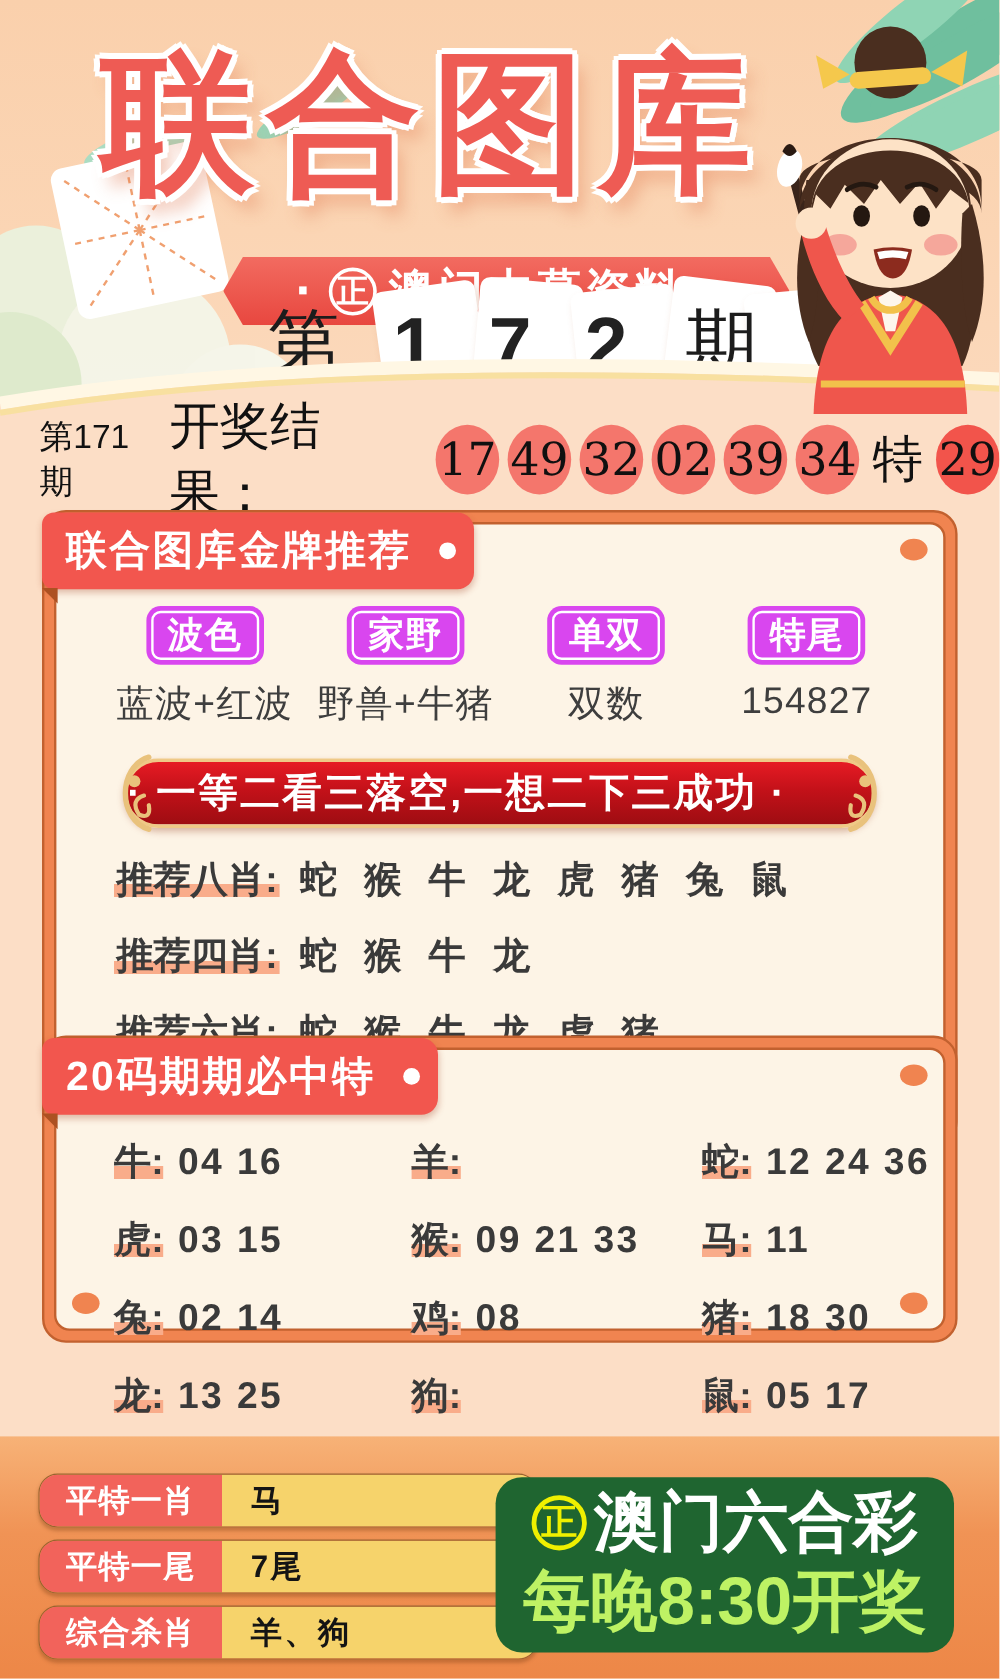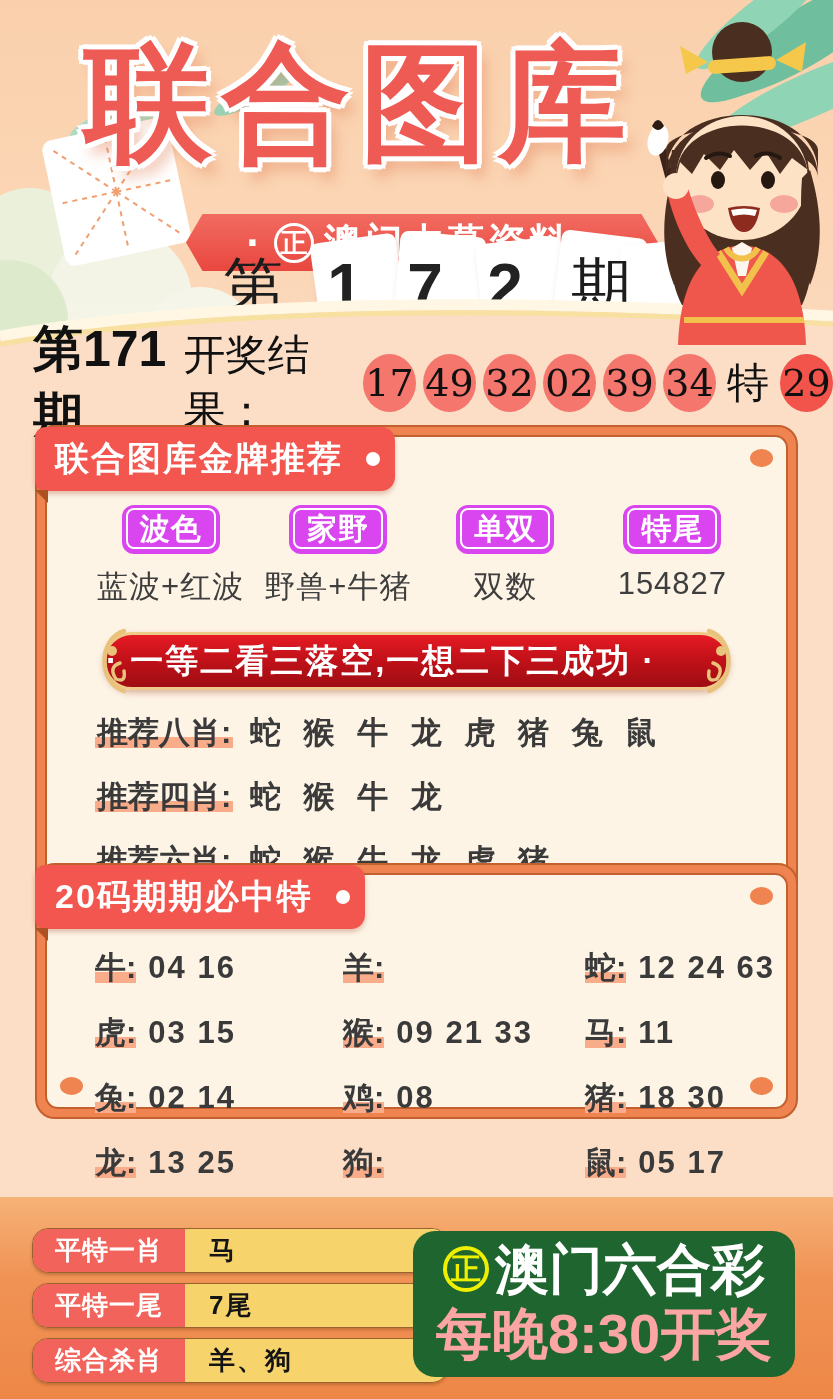--- a/index.html
+++ b/index.html
@@ -32,21 +32,21 @@
   .issue-text { position:absolute; top:18px; left:0; width:480px; display:flex;
     align-items:center; justify-content:flex-start; gap:0; }
   .issue-cn { font-family:"DejaVu Serif","Liberation Serif",serif; font-size:60px; color:#1c1c1c; }
   .issue-digit { width:80px; text-align:center; font-size:64px; font-weight:900; color:#222; }
   .curve-svg { position:absolute; left:0; bottom:0; width:833px; height:70px; }
   .girl-svg { position:absolute; right:-6px; top:0; width:205px; height:345px; }
 
   
   .results { position:absolute; top:352px; left:0; width:833px; height:62px;
     display:flex; align-items:center; padding-left:33px; gap:7px; }
-  .res-label-bold { font-size:50px; font-weight:700; color:#111; }
+  .res-label-bold { font-size:28px; font-weight:400; color:#111; }
   .res-label-reg { font-family:"DejaVu Serif","Liberation Serif",serif; font-size:42px; color:#111; margin-right:8px; }
   .ball { width:53px; height:58px; border-radius:50%; background:#F4766C;
     display:flex; align-items:center; justify-content:center;
     font-family:"DejaVu Serif","Liberation Serif",serif; font-size:38px; color:#101010; flex:0 0 auto; }
   .special-label { font-family:"DejaVu Serif","Liberation Serif",serif; font-size:42px; color:#111; margin:0 4px; }
   .ball.special { background:#F2544B; }
 
   
   .panel { position:absolute; left:35px; width:763px; background:#F08450;
     border:2px solid #C2612F; border-radius:20px; padding:8px; }
@@ -98,21 +98,21 @@
     display:flex; align-items:center; justify-content:center; letter-spacing:1px; }
   .frow-value { flex:1; background:#F6D36B; color:#141414; font-weight:900; font-size:26px;
     display:flex; align-items:center; padding-left:24px; letter-spacing:2px; }
   .frow.r1 { top:31px; } .frow.r2 { top:86px; } .frow.r3 { top:141px; }
   .promo { position:absolute; left:413px; top:34px; width:382px; height:146px;
     background:#1F6530; border-radius:22px; text-align:center; padding-top:6px; }
   .promo-line1 { display:flex; align-items:center; justify-content:center; gap:6px;
     color:#fff; font-weight:900; font-size:54px; line-height:64px; }
   .promo .seal { width:46px; height:46px; border:4px solid #EFF000; color:#EFF000;
     font-size:30px; font-weight:900; }
-  .promo-line2 { color:#fca5a5; font-weight:900; font-size:56px; line-height:66px;
+  .promo-line2 { color:#bef264; font-weight:900; font-size:56px; line-height:66px;
     letter-spacing:0; }
 </style>
 </head>
 <body>
 
 <div class="poster">
 
   <div class="header">
     <svg class="deco" style="left:0;top:0;" width="833" height="350" viewBox="0 0 833 350">
 
@@ -305,21 +305,21 @@
         <span>20码期期必中特</span>
         <span class="tag-dot"></span>
       </div>
       <span class="rivet tr"></span>
       <span class="rivet bl"></span>
       <span class="rivet br"></span>
 
       <div class="codes-grid">
         <div class="cell"><span class="cell-label">牛:</span><span class="cell-value">04 16</span></div>
         <div class="cell"><span class="cell-label">羊:</span><span class="cell-value"></span></div>
-        <div class="cell"><span class="cell-label">蛇:</span><span class="cell-value">12 24 63</span></div>
+        <div class="cell"><span class="cell-label">蛇:</span><span class="cell-value">12 24 36</span></div>
         <div class="cell"><span class="cell-label">虎:</span><span class="cell-value">03 15</span></div>
         <div class="cell"><span class="cell-label">猴:</span><span class="cell-value">09 21 33</span></div>
         <div class="cell"><span class="cell-label">马:</span><span class="cell-value">11</span></div>
         <div class="cell"><span class="cell-label">兔:</span><span class="cell-value">02 14</span></div>
         <div class="cell"><span class="cell-label">鸡:</span><span class="cell-value">08</span></div>
         <div class="cell"><span class="cell-label">猪:</span><span class="cell-value">18 30</span></div>
         <div class="cell"><span class="cell-label">龙:</span><span class="cell-value">13 25</span></div>
         <div class="cell"><span class="cell-label">狗:</span><span class="cell-value"></span></div>
         <div class="cell"><span class="cell-label">鼠:</span><span class="cell-value">05 17</span></div>
       </div>

